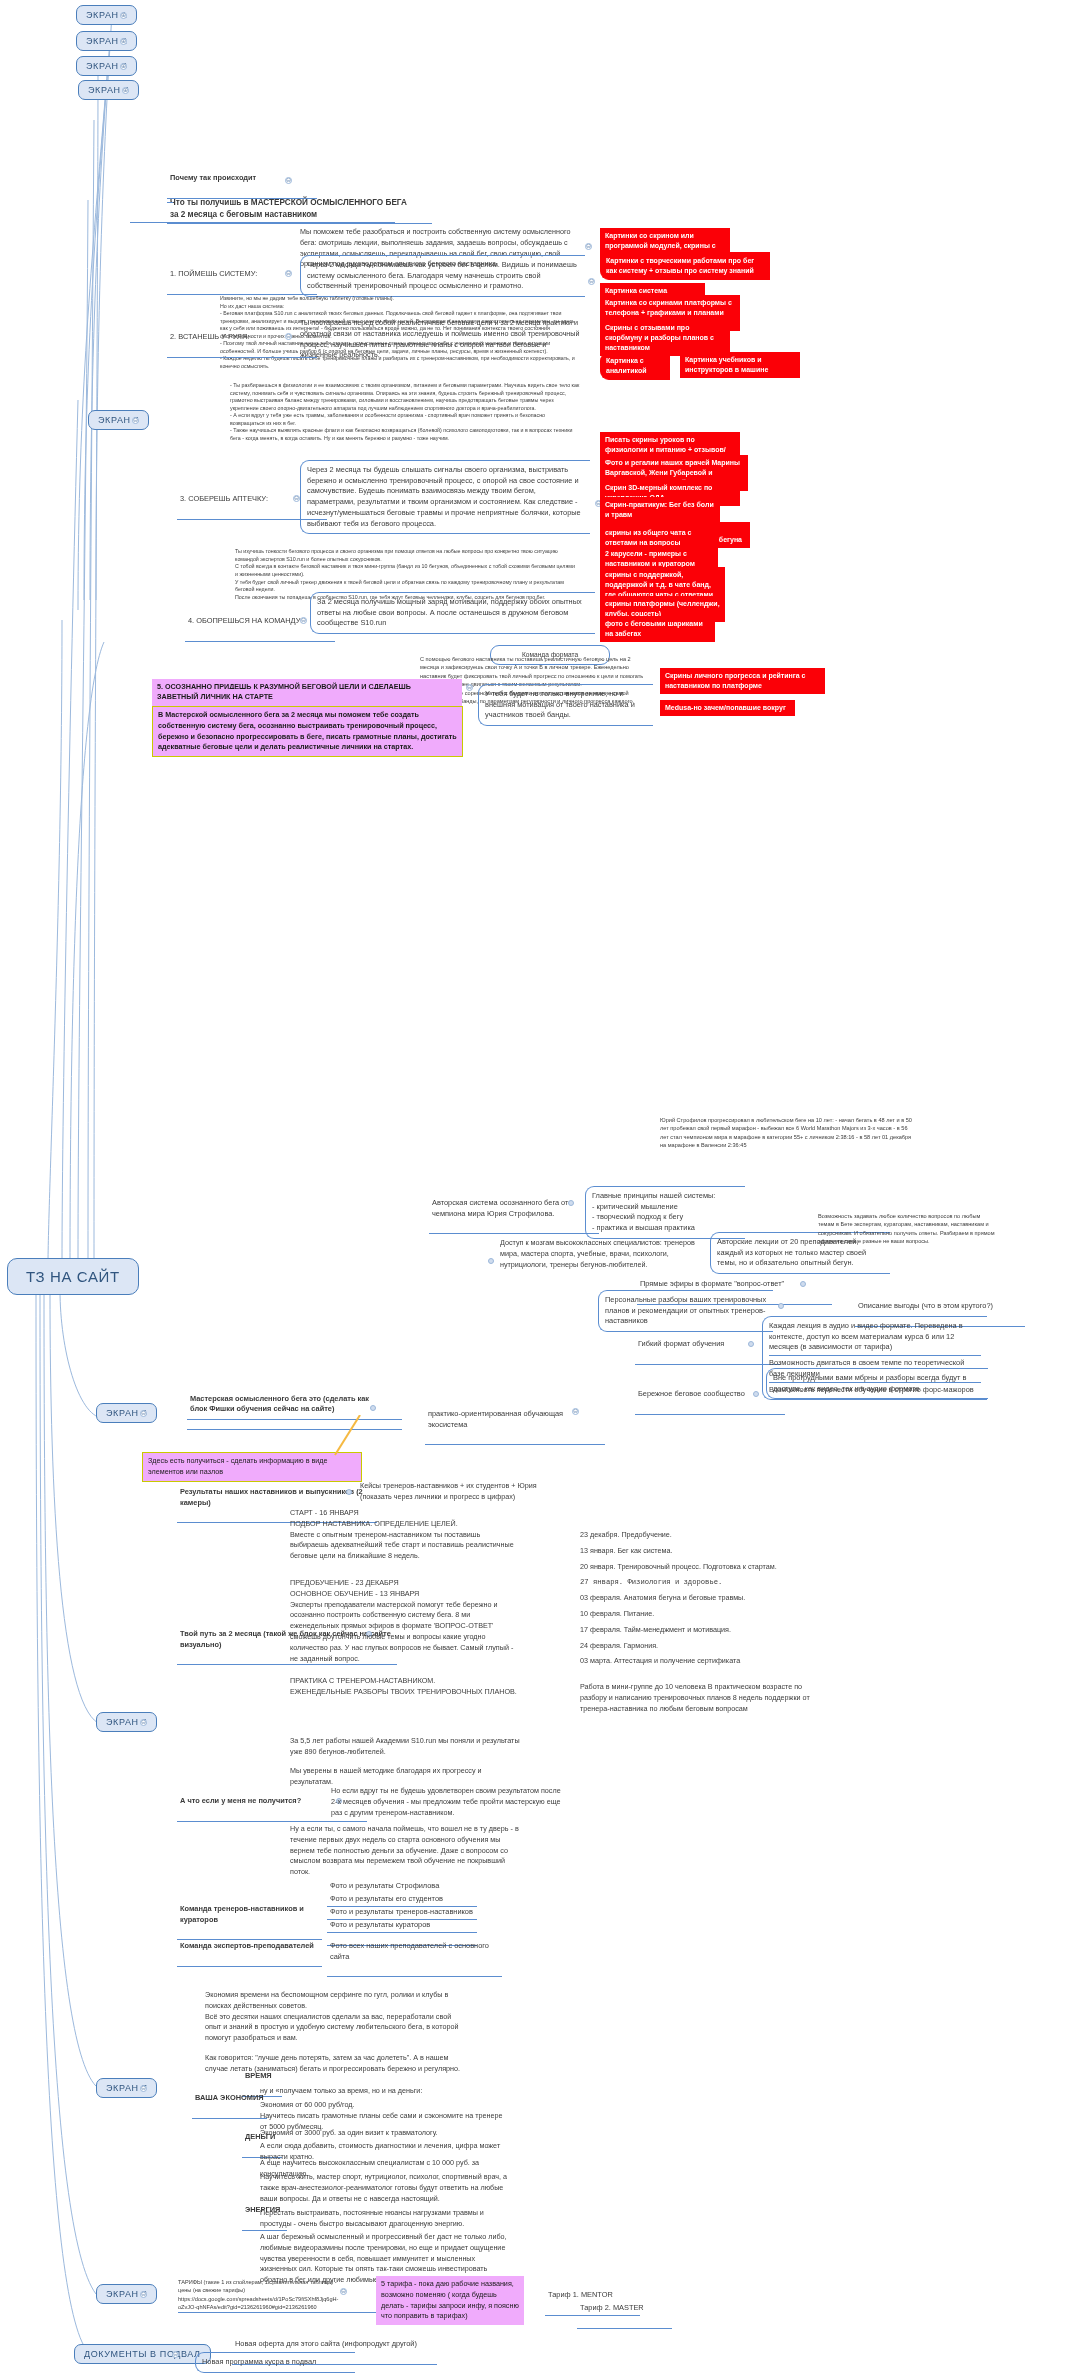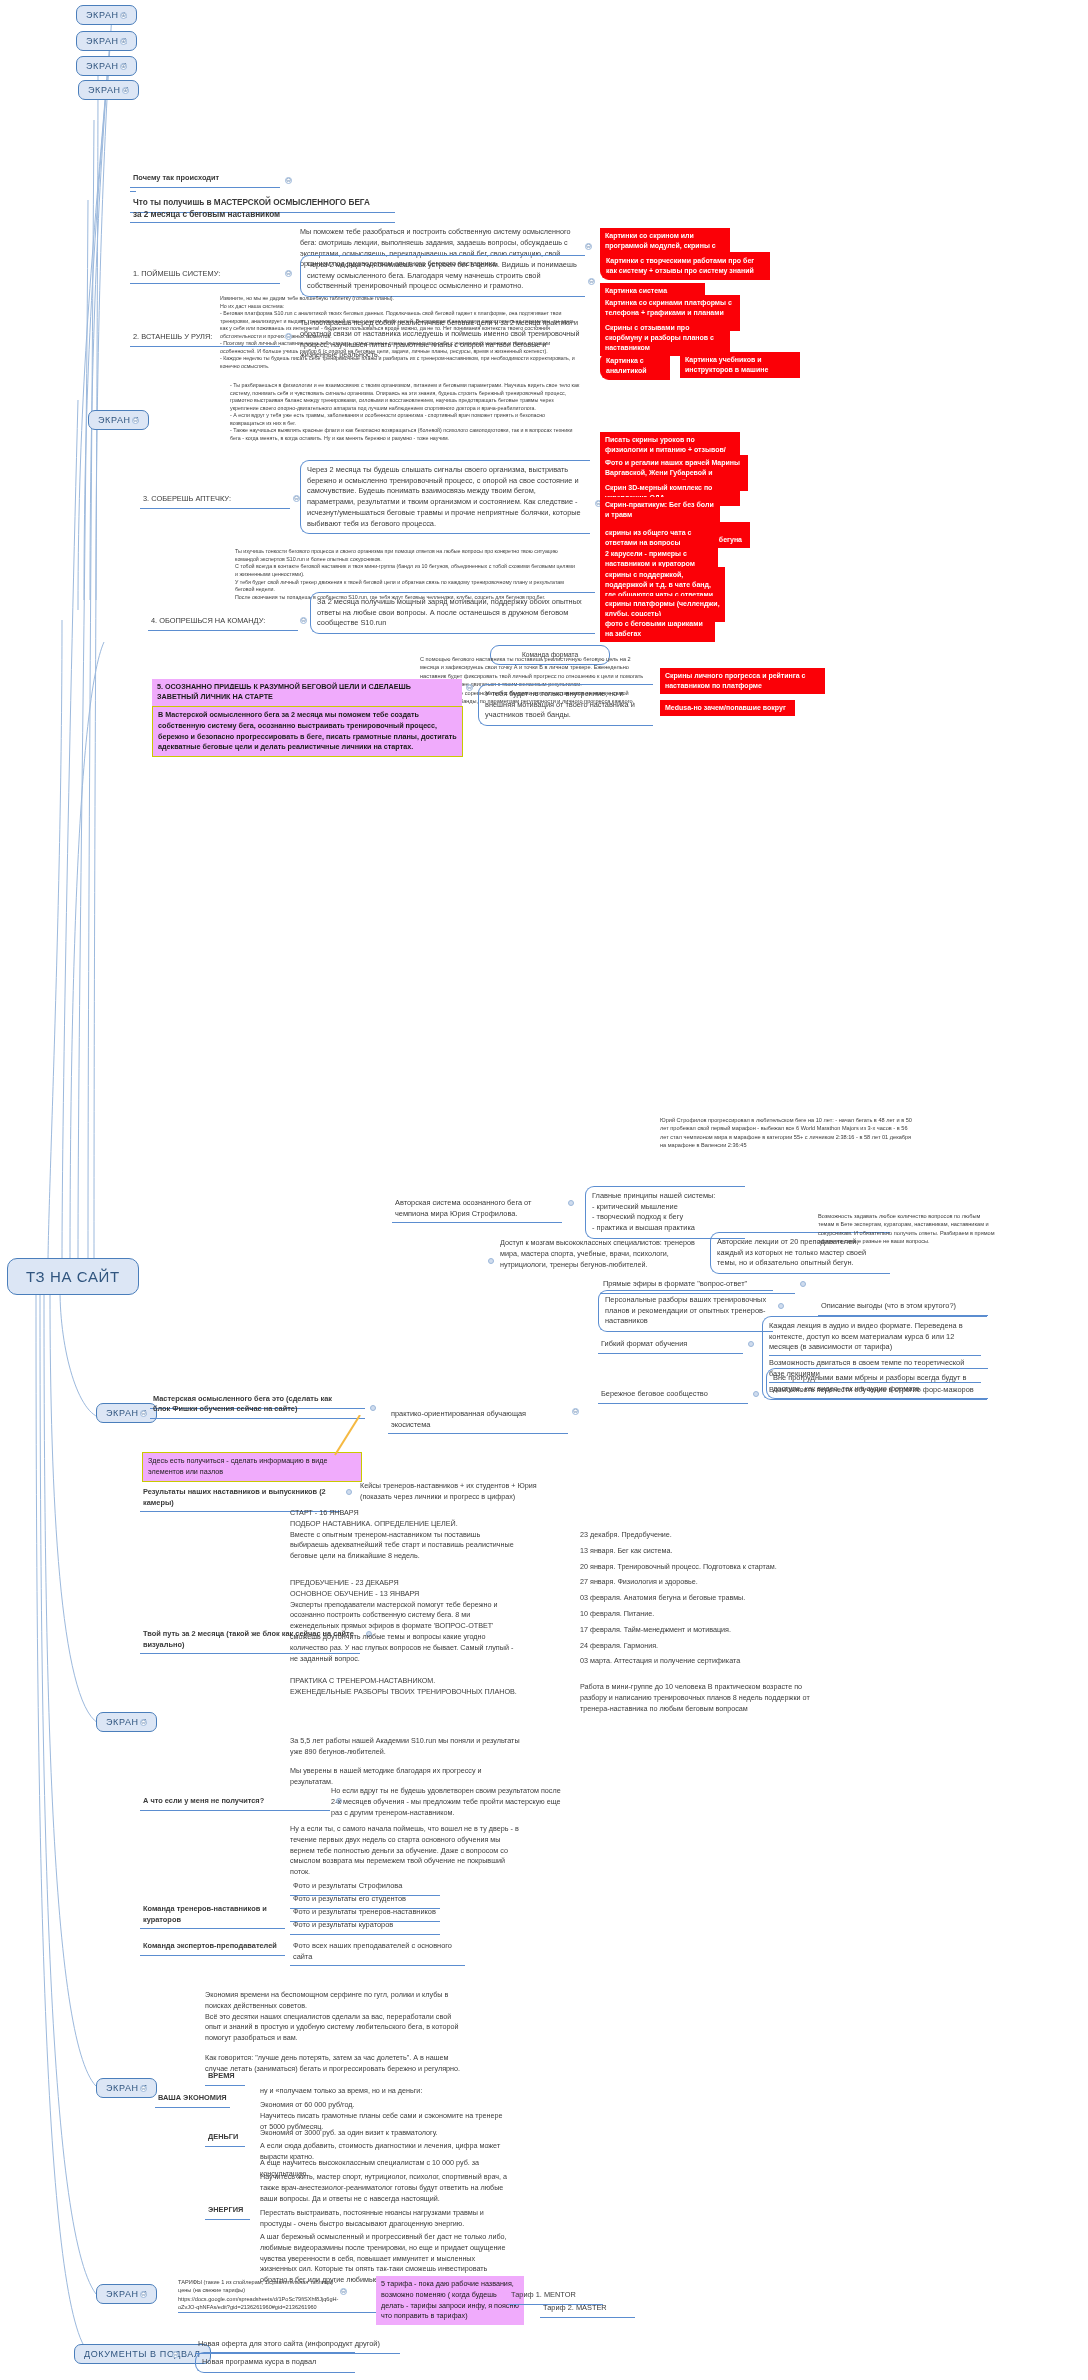--- a/index.html
+++ b/index.html
@@ -18,23 +18,23 @@
   .capsule {
     background:#dce6f5; border:1.4px solid #4a7ebb; border-radius:7px;
     color:#30557f; text-align:center; letter-spacing:.6px;
     padding:4px 9px; white-space:nowrap; font-size:9px;
   }
   .capsule.central { font-size:15px; padding:9px 18px; border-radius:10px; border-width:1.8px;}
 
   
   .ul {
     border-bottom:1.3px solid #5b8dd0;
-    padding:1px 3px 3px 3px;
+    padding:1px 3px 14px 3px;
     font-size:7.4px; line-height:1.45;
-    color:#3a3a3a; background:transparent;
+    color:#3a3a3a; background:transparent;margin-left:37px;
   }
   .ul.b { font-weight:bold; }
   .ul.hdr { font-size:8.2px; font-weight:bold; }
 
   
   .rbox {
     border:1.2px solid #5b8dd0; border-radius:9px;
     padding:4px 6px; font-size:7.4px; line-height:1.45; background:#fff;
   }
   
@@ -283,21 +283,21 @@
   <div class="node plain b" style="left:290px;top:1676px;width:230px;">
     <div>ПРАКТИКА С ТРЕНЕРОМ-НАСТАВНИКОМ.</div>
     <div>ЕЖЕНЕДЕЛЬНЫЕ РАЗБОРЫ ТВОИХ ТРЕНИРОВОЧНЫХ ПЛАНОВ.</div>
   </div>
   <div class="node plain" style="left:580px;top:1682px;width:250px;">Работа в мини-группе до 10 человека В практическом возрасте по разбору и написанию тренировочных планов 8 недель поддержки от тренера-наставника по любым беговым вопросам</div>
 
   <div class="node plain" style="left:580px;top:1530px;width:240px;">
     <div style="margin-bottom:5px;">23 декабря. Предобучение.</div>
     <div style="margin-bottom:5px;">13 января. Бег как система.</div>
     <div style="margin-bottom:5px;">20 января. Тренировочный процесс. Подготовка к стартам.</div>
-    <div style="margin-bottom:5px;">27 января. Физиология и здоровье.</div>
+    <div style="margin-bottom:5px;font-family:Liberation Mono, monospace;">27 января. Физиология и здоровье.</div>
     <div style="margin-bottom:5px;">03 февраля. Анатомия бегуна и беговые травмы.</div>
     <div style="margin-bottom:5px;">10 февраля. Питание.</div>
     <div style="margin-bottom:5px;">17 февраля. Тайм-менеджмент и мотивация.</div>
     <div style="margin-bottom:5px;">24 февраля. Гармония.</div>
     <div>03 марта. Аттестация и получение сертификата</div>
   </div>
 
   <div class="node ul b" style="left:140px;top:1795px;width:190px;">А что если у меня не получится?</div>
   <div class="dotm" style="left:336px;top:1798px;"></div>
   <div class="node plain" style="left:290px;top:1736px;width:230px;">За 5,5 лет работы нашей Академии S10.run мы поняли и результаты уже 890 бегунов-любителей.</div>

